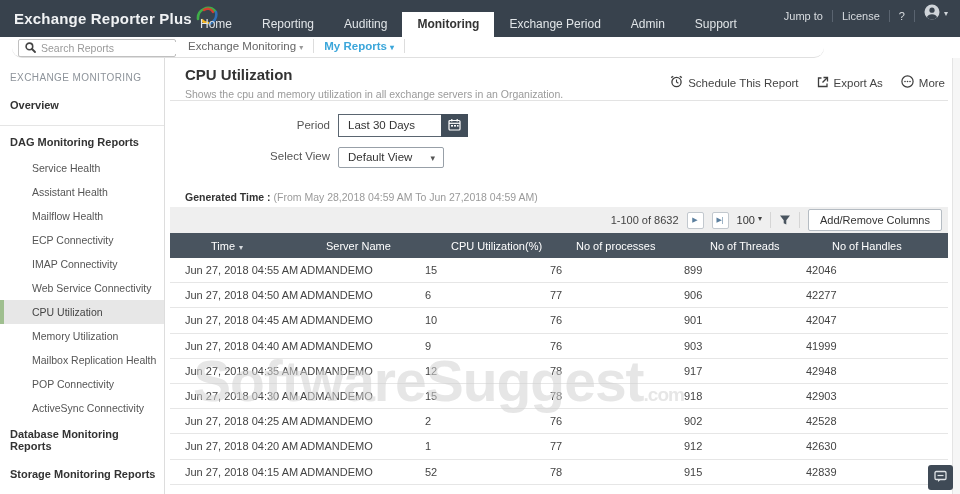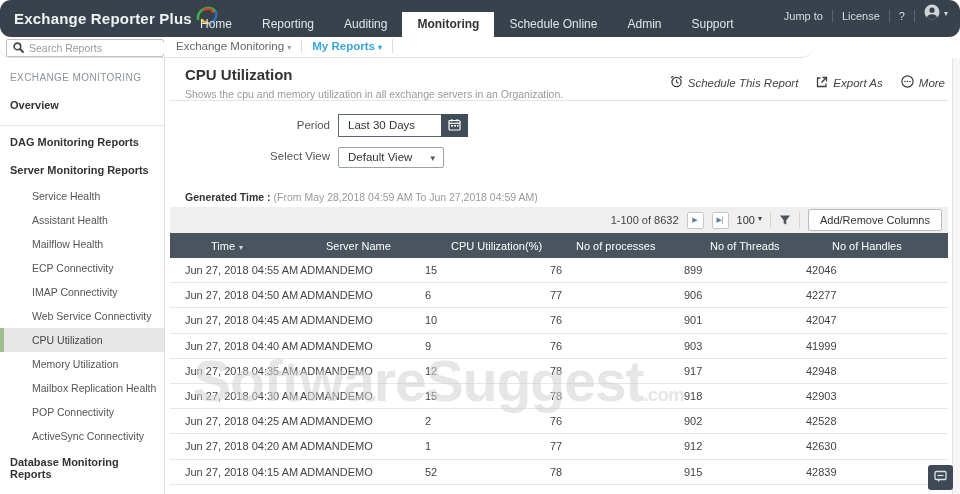--- a/index.html
+++ b/index.html
@@ -1,34 +1,34 @@
 <!DOCTYPE html>
 <html><head>
 <meta charset="utf-8">
 <style>
   * { margin:0; padding:0; box-sizing:border-box; }
   html,body { width:960px; height:494px; overflow:hidden; }
   body { font-family:"Liberation Sans", sans-serif; background:#fff; position:relative; font-size:11px; color:#333; }
 
   
-  .header { position:absolute; left:0; top:0; width:960px; height:37px; background:#38424d; z-index:30;border-radius:11px; }
+  .header { position:absolute; left:0; top:0; width:960px; height:37px; background:#38424d; z-index:30; }
   .logo { position:absolute; left:14px; top:7px; display:flex; align-items:center; gap:2px; }
   .logo-text { font-size:15px; font-weight:bold; color:#f0f2f4; letter-spacing:.2px; }
   .logo-swoosh { margin-left:2px; margin-top:-4px; }
   .main-nav { position:absolute; left:185px; bottom:0; display:flex; align-items:flex-end; }
   .nav-tab { height:25px; line-height:25px; padding:0 15px; font-size:12px; color:#e1e5e8; cursor:pointer; white-space:nowrap; }
   .nav-tab.active { background:#fff; color:#333; font-weight:bold; }
   .utility { position:absolute; right:12px; top:4px; display:flex; align-items:flex-end; gap:9px; font-size:11px; color:#d9dde1;margin-left:36px; }
   .util-sep { width:1px; height:12px; background:#5a6470; }
   .util-link { cursor:pointer; }
   .avatar-wrap { display:flex; align-items:center; gap:4px; cursor:pointer; }
   .caret { font-size:8px; color:#cfd4d9; }
 
   
-  .toolbar { position:absolute; left:0; top:37px; width:812px; height:21px; background:#fff; border-bottom:1px solid #e0e0e0; z-index:25;border-radius:10px; }
+  .toolbar { position:absolute; left:12px; top:37px; width:812px; height:21px; background:#fff; border-bottom:1px solid #e0e0e0; z-index:25;border-radius:10px; }
   .search-box { position:absolute; left:6px; top:2px; width:158px; height:18px; border:1px solid #c0c0c0; border-radius:2px; background:#fff; display:flex; align-items:center; padding:0 6px; gap:5px; }
   .search-box input { border:none; outline:none; flex:1; font-size:10.5px; font-family:"Liberation Sans",sans-serif; color:#555; }
   .search-box input::placeholder { color:#9a9a9a; }
   .breadcrumb { position:absolute; left:176px; top:2px; display:flex; align-items:center; gap:10px; font-size:11.5px; }
   .bc-gray { color:#666; cursor:pointer; }
   .bc-blue { color:#3ba6da; font-weight:bold; cursor:pointer; }
   .bc-caret-gray { font-size:8px; color:#999; }
   .bc-caret-blue { font-size:8px; color:#3ba6da; }
   .bc-sep { width:1px; height:14px; background:#ddd; }
 
@@ -37,21 +37,21 @@
   .sb-section { padding:14px 8px 8px 10px; font-size:10px; color:#8d939a; letter-spacing:.4px; }
   .sb-category { padding:8px 8px 8px 10px; font-size:11px; font-weight:bold; color:#333; cursor:pointer; }
   .sb-item { padding:6px 6px 6px 28px; font-size:10.5px; color:#555; cursor:pointer; border-left:4px solid transparent; }
   .sb-item.selected { background:#e7e7e7; border-left:4px solid #9fbf8f; color:#444; }
   .sb-divider { border-top:1px solid #e5e5e5; margin:6px 0 2px 0; }
 
   
   .main { position:absolute; left:165px; top:58px; width:795px; height:436px; background:#fff; overflow:hidden; }
   .page-title { position:absolute; left:20px; top:8px; font-size:15px; font-weight:bold; color:#333; }
   .page-subtitle { position:absolute; left:20px; top:30px; font-size:10.5px; color:#9a9a9a; }
-  .actions { position:absolute; right:15px; top:17px; display:flex; align-items:center; gap:18px;font-style:italic; }
+  .actions { position:absolute; right:15px; top:17px; display:flex; align-items:center; gap:18px; }
   .action-btn { display:flex; align-items:center; gap:5px; font-size:11.5px; color:#444; cursor:pointer; }
   .title-divider { position:absolute; left:5px; top:42px; width:778px; border-top:1px solid #e3e3e3; }
 
   .filter-label { position:absolute; left:0; width:165px; text-align:right; font-size:11.5px; color:#555; }
   .period-group { position:absolute; left:173px; top:56px; display:flex; height:23px; }
   .period-value { width:103px; border:1px solid #5a6570; border-right:none; background:#fff; font-size:11.5px; color:#333; line-height:21px; padding-left:9px; cursor:text; }
   .calendar-btn { width:27px; background:#414d59; display:flex; align-items:center; justify-content:center; cursor:pointer; }
   .view-select { position:absolute; left:173px; top:89px; width:106px; height:21px; border:1px solid #98a0a8; border-radius:2px; background:#fff; font-size:11.5px; color:#333; line-height:19px; padding-left:9px; cursor:pointer; }
   .view-select .caret-dn { position:absolute; right:8px; top:1px; font-size:9px; color:#555; }
 
@@ -99,21 +99,21 @@
         <path d="M12 20 A 7 7 0 0 1 6 17" fill="none" stroke="#f2b31e" stroke-width="2.4" stroke-linecap="round"></path>
         <path d="M17 9 A 6 6 0 0 0 8 7" fill="none" stroke="#d23f31" stroke-width="2.4" stroke-linecap="round"></path>
       </svg>
     </span>
   </div>
   <div class="main-nav">
       <div class="nav-tab">Home</div>
       <div class="nav-tab">Reporting</div>
       <div class="nav-tab">Auditing</div>
       <div class="nav-tab active">Monitoring</div>
-      <div class="nav-tab">Schedule Online</div>
+      <div class="nav-tab">Exchange Period</div>
       <div class="nav-tab">Admin</div>
       <div class="nav-tab">Support</div>
     </div>
   <div class="utility">
     <span class="util-link">Jump to</span>
     <span class="util-sep"></span>
     <span class="util-link">License</span>
     <span class="util-sep"></span>
     <span class="util-link">?</span>
     <span class="util-sep"></span>
@@ -152,21 +152,20 @@
     </span>
     <span class="bc-sep"></span>
   </div>
 </div>
 
 <div class="sidebar">
     <div class="sb-section">EXCHANGE MONITORING</div>
     <div class="sb-category">Overview</div>
     <div class="sb-divider"></div>
     <div class="sb-category">DAG Monitoring Reports</div>
-    <div class="sb-category">Server Monitoring Reports</div>
     <div class="sb-item">Service Health</div>
     <div class="sb-item">Assistant Health</div>
     <div class="sb-item">Mailflow Health</div>
     <div class="sb-item">ECP Connectivity</div>
     <div class="sb-item">IMAP Connectivity</div>
     <div class="sb-item">Web Service Connectivity</div>
     <div class="sb-item selected">CPU Utilization</div>
     <div class="sb-item">Memory Utilization</div>
     <div class="sb-item">Mailbox Replication Health</div>
     <div class="sb-item">POP Connectivity</div>

